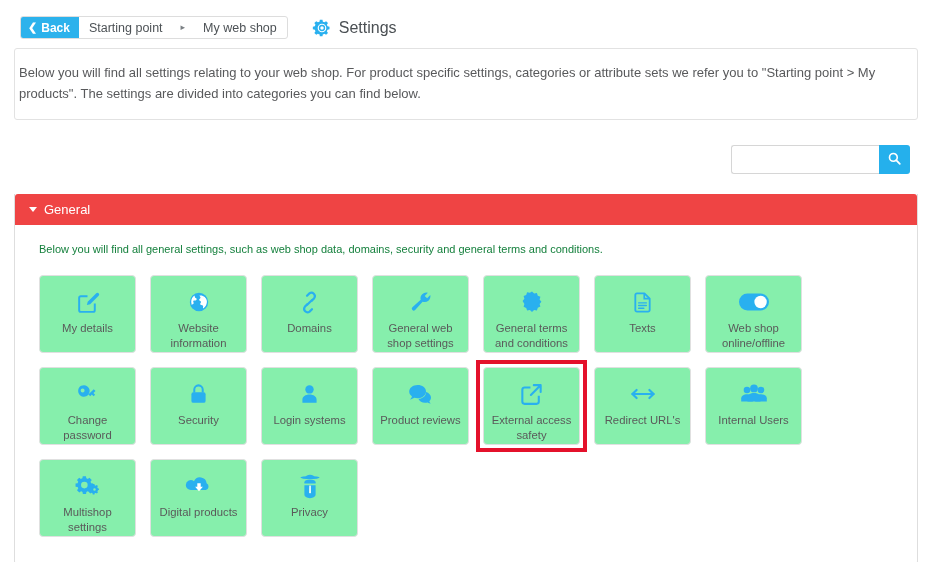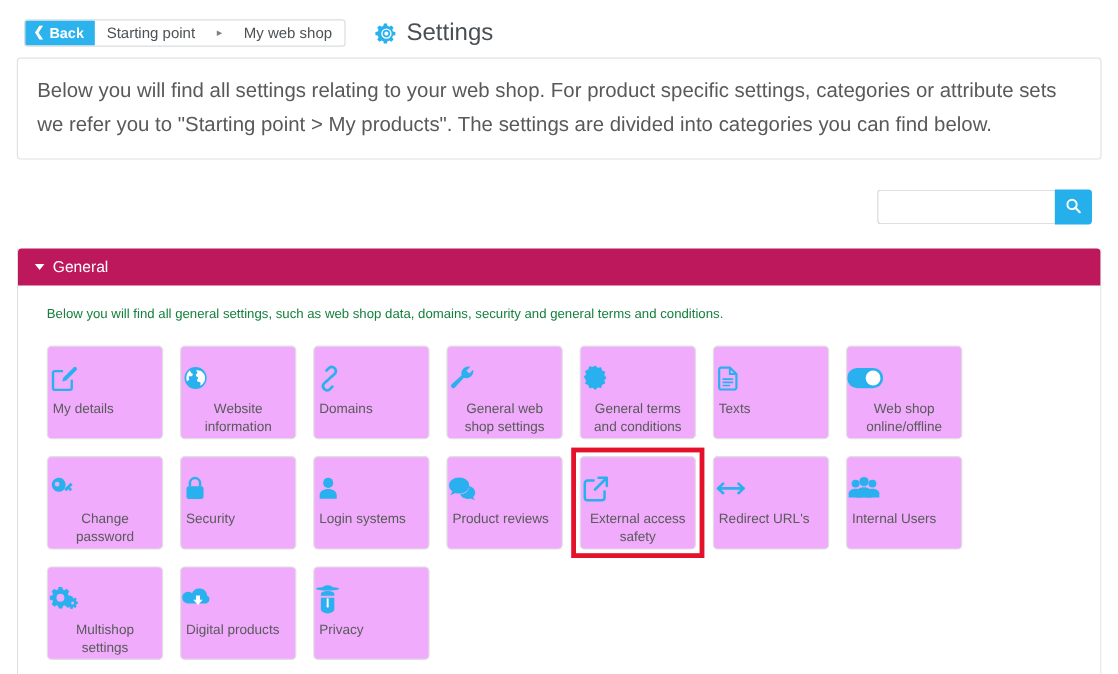--- a/index.html
+++ b/index.html
@@ -52,34 +52,34 @@
     color: #4d5256;
     white-space: nowrap;
   }
   .crumb-sep { font-size: 9px; color: #7b8084; line-height: 1; }
 
   .settings-title {
     display: flex;
     align-items: center;
     gap: 7px;
     margin-left: 24px;
-    font-size: 20px;
+    font-size: 16px;
     color: #4a4f53;
     text-align: right;
   }
   .gear-ico { width: 20px; height: 20px; display:block; }
 
   
   .intro {
     margin: 4px 14px 0 14px;
     border: 1px solid #e2e2e2;
     border-radius: 3px;
     background: #ffffff;
-    padding: 13px 16px 15px 16px;
-    font-size: 17px;
+    padding: 13px 16px 15px 4px;
+    font-size: 13px;
     line-height: 1.62;
     color: #58595b;
   }
 
   
   .searchrow {
     display: flex;
     justify-content: flex-end;
     margin: 25px 22px 0 0;
   }
@@ -109,21 +109,21 @@
 
   
   .panel {
     margin: 20px 14px 0 14px;
     border: 1px solid #dedede;
     border-top: none;
     border-radius: 0 0 3px 3px;
     background: #ffffff;
   }
   .panel-head {
-    background: #be185d;
+    background: #ef4444;
     color: #ffffff;
     font-size: 13px;
     padding: 8px 14px;
     display: flex;
     align-items: center;
     gap: 7px;
     border-radius: 3px 3px 0 0;
     cursor: pointer;
     user-select: none;
   }
@@ -144,24 +144,24 @@
     display: flex;
     flex-wrap: wrap;
     gap: 14px;
     padding: 20px 24px 26px 24px;
   }
   .tile {
     width: 97px;
     height: 78px;
     border: 1px solid #e0e0e0;
     border-radius: 4px;
-    background: #f0abfc;
+    background: #86efac;
     display: flex;
     flex-direction: column;
-    align-items: flex-start;
+    align-items: center;
     justify-content: flex-start;
     padding-top: 13px;
     cursor: pointer;
     position: relative;
   }
   .tile .ico {
     height: 26px;
     display: flex; align-items: center; justify-content: center;
     margin-bottom: 6px;
   }

